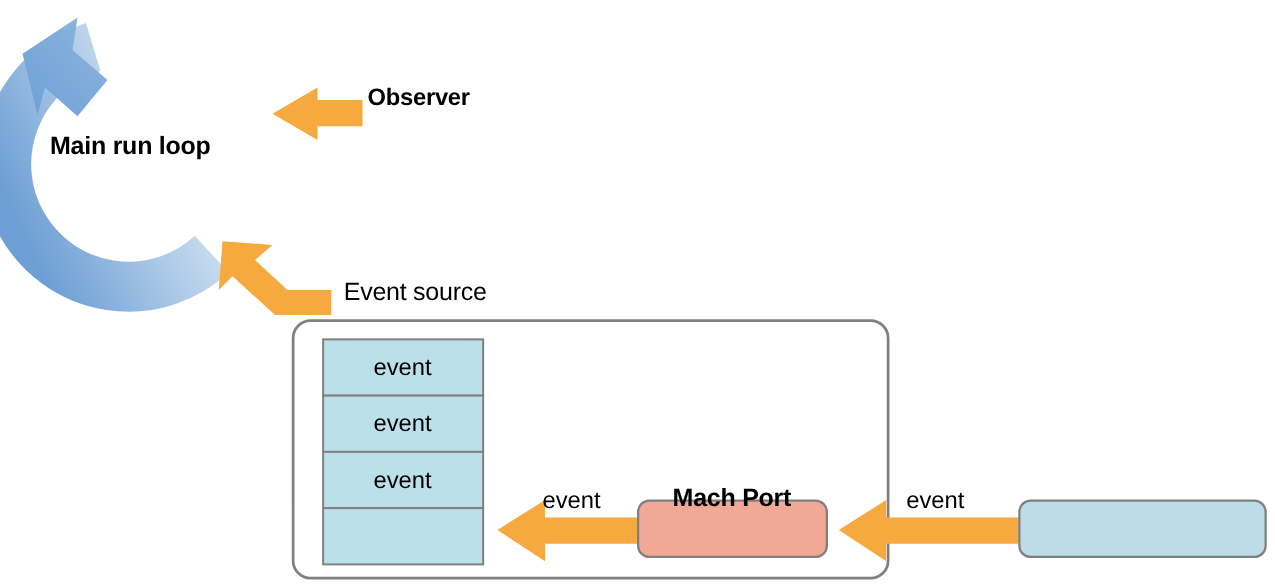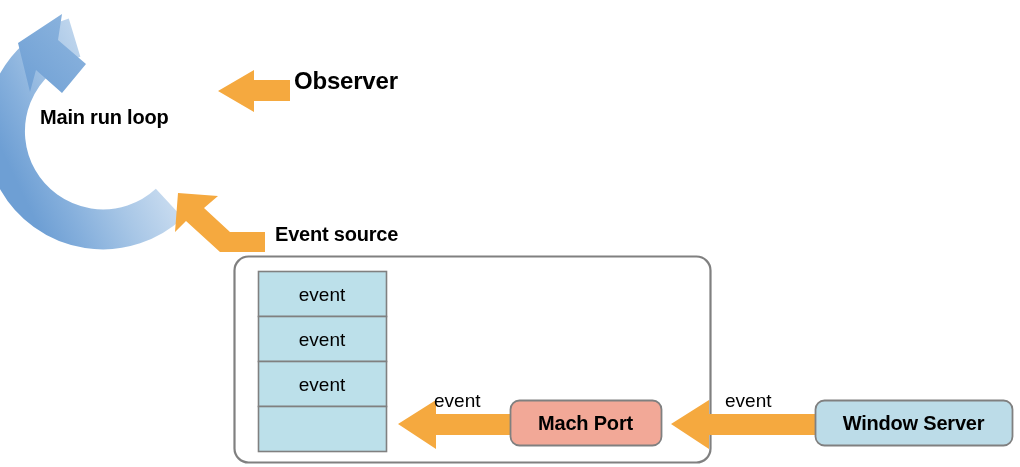--- a/index.html
+++ b/index.html
@@ -36,29 +36,29 @@
   .t-mainrunloop {
     left: 40px;
     top: 107px;
     font-size: 20px;
     font-weight: bold;
     letter-spacing: -0.2px;
   }
   .t-observer {
     left: 294px;
     top: 69px;
-    font-size: 24px;
+    font-size: 19px;
     font-weight: bold;
     letter-spacing: -0.2px;
   }
   .t-eventsource {
     left: 275px;
     top: 224px;
     font-size: 20px;
-    font-weight: bold;
+    font-weight: normal;
     letter-spacing: -0.2px;
   }
   .cell-label {
     position: absolute;
     width: 128px;
     text-align: center;
     font-size: 19px;
     color: #000000;
   }
   .t-evt-a {
@@ -74,21 +74,21 @@
   .boxlabel {
     position: absolute;
     text-align: center;
     font-size: 20px;
     font-weight: bold;
     color: #000000;
     letter-spacing: -0.2px;
   }
   .t-machport {
     left: 510px;
-    top: 412px;
+    top: 388px;
     width: 151px;
   }
   .t-winserver {
     left: 815px;
     top: 412px;
     width: 197px;
   }
 </style>
 </head>
 <body>
@@ -174,15 +174,14 @@
   <div class="cell-label" style="left:258px; top:329px;">event</div>
   <div class="cell-label" style="left:258px; top:374px;">event</div>
   <div class="cell-label" style="left:258px; top:419px;"></div>
 
   <div class="lbl t-evt-a">event</div>
 
   <div class="lbl t-evt-b">event</div>
 
   <div class="boxlabel t-machport">Mach Port</div>
 
-  <div class="boxlabel t-winserver">Window Server</div>
 
 </div>
 
 </body></html>

